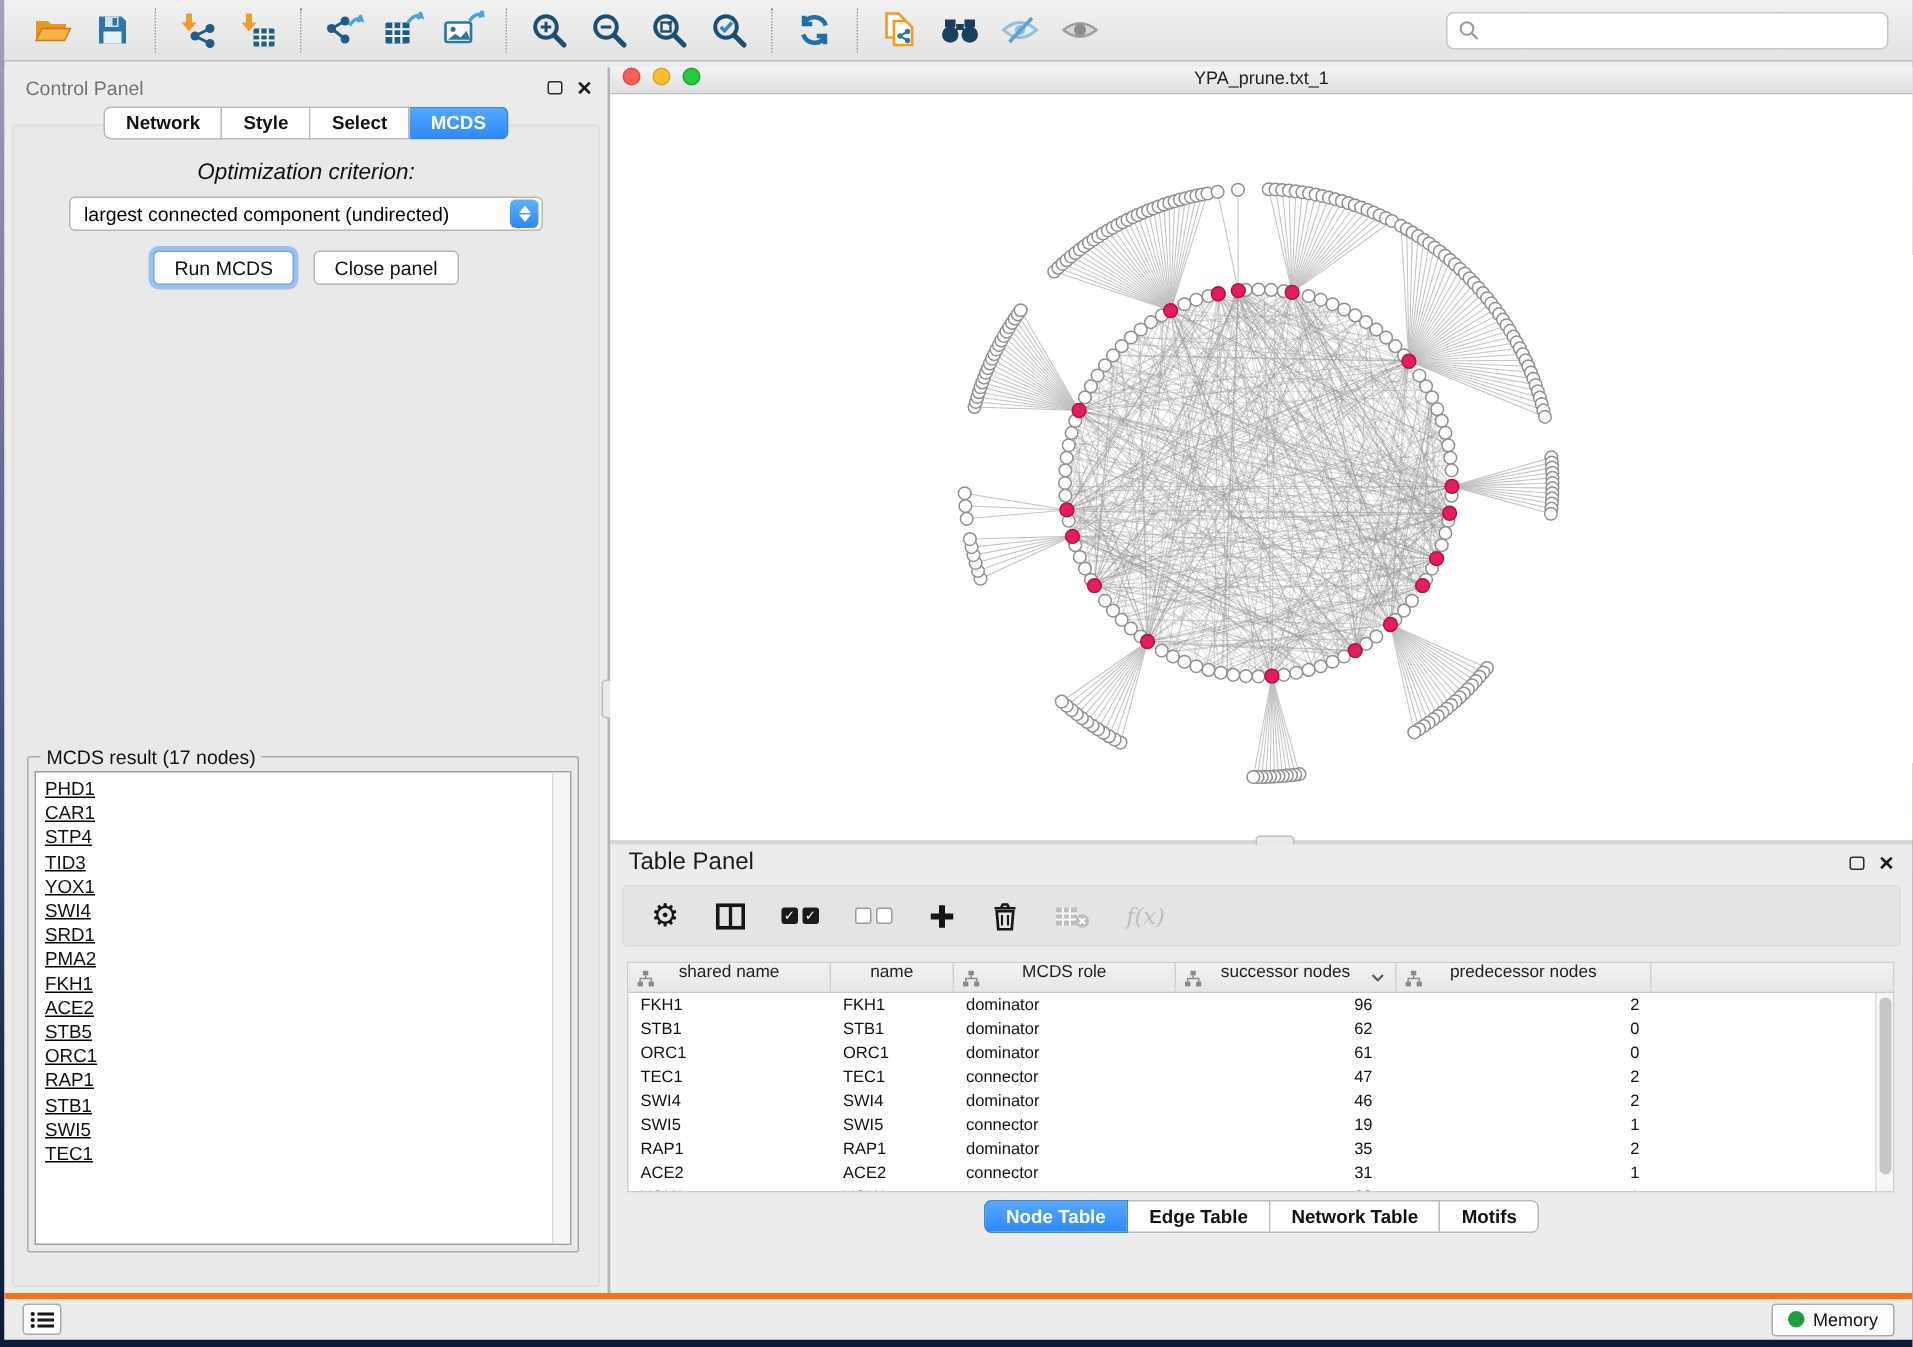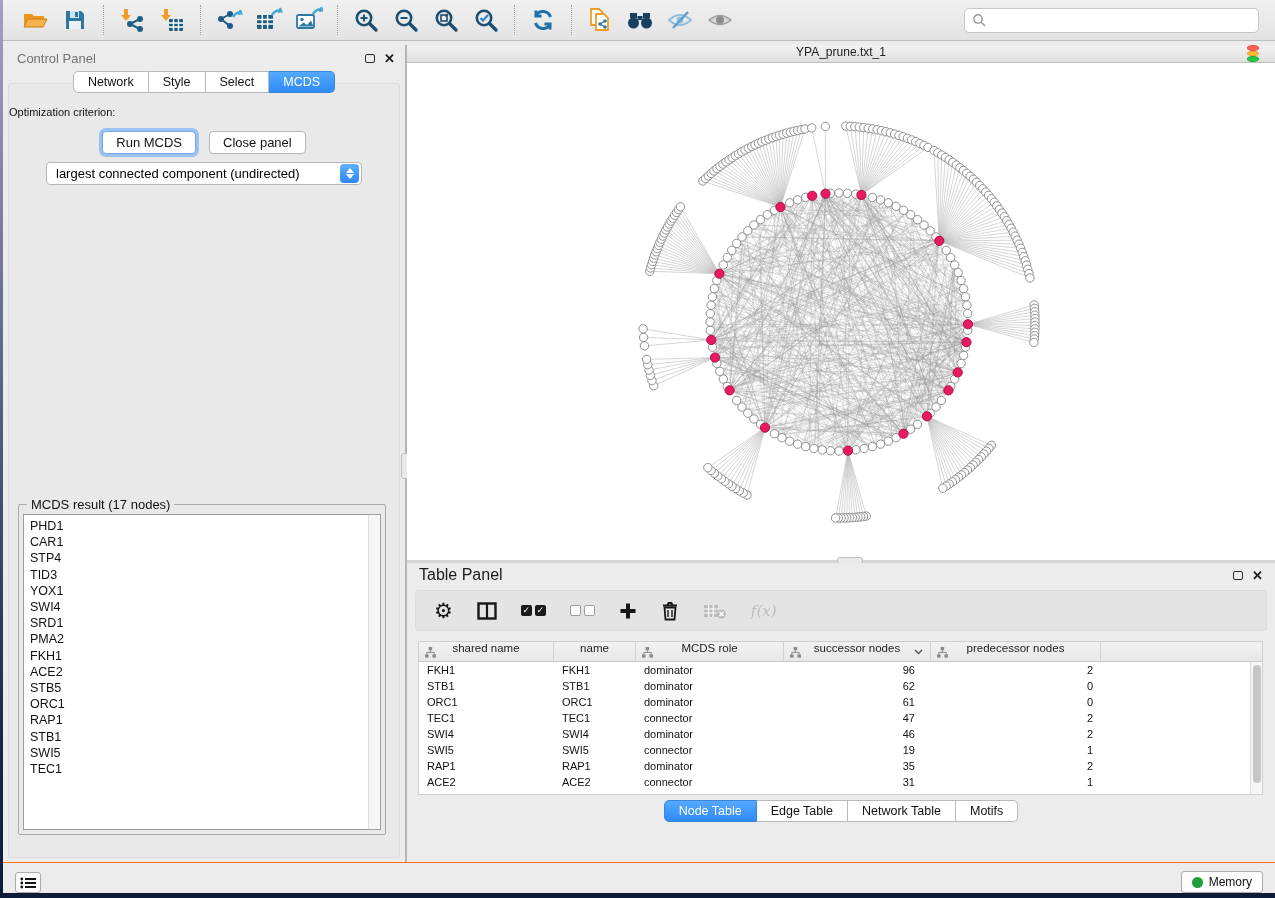--- a/index.html
+++ b/index.html
@@ -29,51 +29,51 @@
   #v-splitter .grab { position:absolute; left:-4px; top:408px; width:9px; height:26px;
      background:#e9e9e9; border:1px solid #bdbdbd; border-radius:3px; }
   #right-col { position:absolute; left:404px; top:3px; right:0; bottom:0; }
 
   
   #cp-header { height:26px; display:flex; align-items:center; padding:0 10px 0 14px; }
   #cp-title { font-size:13px; color:#737373; }
   .win-btns { margin-left:auto; display:flex; align-items:center; gap:9px; }
   .float-btn { width:10px; height:9px; border:1.6px solid #2b2b2b; border-radius:2px; }
   .close-btn { font-size:13px; font-weight:bold; color:#1c1c1c; line-height:1; }
-  .seg { display:flex; }
+  .seg { display:flex;font-weight:bold; }
   .seg .seg-btn { font-size:12.5px; padding:3px 14px; background:#fff; border:1px solid #b9b9b9; border-left:none; color:#111; }
   .seg .seg-btn:first-child { border-left:1px solid #b9b9b9; border-radius:5px 0 0 5px; }
   .seg .seg-btn:last-child { border-radius:0 5px 5px 0; }
   .seg .seg-btn.active { background:linear-gradient(#55a8fd,#2e8af8); color:#fff; border-color:#3a86dd; }
   #cp-tabs-row { display:flex; justify-content:center; position:relative; z-index:2; }
   #cp-content { position:absolute; left:5px; right:5px; top:38px; bottom:4px; background:#e9e9e9;
      border:1px solid #dcdcdc; border-radius:3px; }
-  #opt-label { font-size:11px; margin-top:22px; color:#111; }
+  #opt-label { text-align:center; font-size:15px; margin-top:22px; color:#111;font-style:italic; }
   #criterion-select { width:316px; height:23px; margin:8px auto 0; background:#fff; border:1px solid #b6b6b6;
      border-radius:4px; display:flex; align-items:center; position:relative; }
   #criterion-value { font-size:13px; padding-left:9px; flex:1; white-space:nowrap; }
   #criterion-stepper { width:19px; height:19px; margin-right:2px; border-radius:4px;
      background:linear-gradient(#5fb0fe,#2c87f7); display:flex; flex-direction:column; align-items:center; justify-content:center; gap:1px; }
   #criterion-stepper .tri-up { width:0; height:0; border-left:4px solid transparent; border-right:4px solid transparent; border-bottom:5px solid #fff; }
   #criterion-stepper .tri-down { width:0; height:0; border-left:4px solid transparent; border-right:4px solid transparent; border-top:5px solid #fff; }
   #cp-buttons { display:flex; justify-content:center; gap:13px; margin-top:13px; }
   .cp-btn { font-size:13px; background:#fff; border:1px solid #b6b6b6; border-radius:4px; padding:3px 13px; color:#111; }
   .cp-btn.focused { box-shadow:0 0 0 3px rgba(90,160,250,.55); border-color:#7aa8dd; }
   #mcds-fieldset { position:absolute; left:9px; right:13px; top:420px; bottom:22px;
      border:1px solid #aaa; border-radius:2px; }
   #mcds-legend { position:absolute; top:-8px; left:8px; background:#e9e9e9; padding:0 4px; font-size:13px; color:#111; }
   #mcds-list { position:absolute; left:4px; right:4px; top:9px; bottom:4px; background:#fff; border:1px solid #9e9e9e; overflow:hidden; }
-  #mcds-items { padding:3px 0 0 0; }
+  #mcds-items { padding:3px 0 0 0;text-decoration:underline; }
   .mcds-item { font-size:12.5px; line-height:16.2px; padding-left:6px; color:#111; }
   #mcds-scroll { position:absolute; right:0; top:0; bottom:0; width:12px; background:#f6f6f6; border-left:1px solid #ddd; }
 
   
   #net-window { position:absolute; left:0; right:0; top:0; height:515px; background:#fff; }
   #net-titlebar { height:18px; background:linear-gradient(#f3f3f3,#dfdfdf); border-bottom:1px solid #bfbfbf;
-     display:flex; align-items:flex-end; padding:0 8px; position:relative;flex-direction:column; }
+     display:flex; align-items:flex-start; padding:0 8px; position:relative; }
   .light { width:12px; height:12px; border-radius:50%; margin-right:8px; }
   .light.red { background:#ff5f57; border:1px solid #e34840; }
   .light.yellow { background:#febc2e; border:1px solid #dfa023; }
   .light.green { background:#28c840; border:1px solid #1ca52f; }
   #net-title { position:absolute; left:0; right:0; text-align:center; font-size:12px; color:#222; }
   #net-canvas { position:absolute; top:18px; left:0; right:0; bottom:0; background:#fff; }
 
   #h-splitter { position:absolute; left:0; right:0; top:515px; height:3px; background:#d6d6d6; }
   #h-splitter .grab { position:absolute; left:430px; top:-3px; width:26px; height:8px;
      background:#e9e9e9; border:1px solid #bdbdbd; border-radius:3px; }
@@ -101,22 +101,22 @@
   #tbody { position:absolute; left:0; right:12px; top:20px; bottom:0; overflow:hidden; }
   .tr { display:flex; height:16px; align-items:center; }
   .td { font-size:11px; color:#111; white-space:nowrap; overflow:hidden; }
   .td.num { text-align:right; }
   #tbl-scroll { position:absolute; right:0; top:20px; bottom:0; width:12px; background:#f6f6f6; border-left:1px solid #ddd; }
   #tbl-thumb { position:absolute; left:1.5px; right:1.5px; top:3px; height:118px; background:#c6c6c6; border-radius:5px; }
 
   #tp-tabs-row { position:absolute; left:0; right:0; bottom:40px; display:flex; justify-content:center; }
 
   
-  #status-bar { position:absolute; left:0; right:0; bottom:0; height:31px; background:#ececec; border-top:1px solid #f97316;
-     display:flex; align-items:flex-end; padding:0 12px; }
+  #status-bar { position:absolute; left:0; right:0; bottom:0; height:31px; background:#ececec; border-top:4px solid #f97316;
+     display:flex; align-items:center; padding:0 12px; }
   #list-btn { width:26px; height:21px; background:#fdfdfd; border:1px solid #ababab; border-radius:3px;
      display:flex; align-items:center; justify-content:center; }
   #memory-btn { margin-left:auto; height:22px; background:#fdfdfd; border:1px solid #ababab; border-radius:3px;
      display:flex; align-items:center; gap:6px; padding:0 10px; font-size:12px; color:#111; }
   #memory-dot { width:11px; height:11px; border-radius:50%; background:#1f9e3d; }
 </style>
 </head>
 <body>
 
 <div id="app">
@@ -285,30 +285,30 @@
       <div id="cp-tabs-row">
         <div class="seg" id="cp-tabs">
             <div class="seg-btn">Network</div>
             <div class="seg-btn">Style</div>
             <div class="seg-btn">Select</div>
             <div class="seg-btn active">MCDS</div>
           </div>
       </div>
       <div id="cp-content">
         <div id="opt-label">Optimization criterion:</div>
-        <div id="cp-buttons">
-          <button class="cp-btn focused">Run MCDS</button>
-          <button class="cp-btn">Close panel</button>
-        </div>
         <div id="criterion-select">
           <span id="criterion-value">largest connected component (undirected)</span>
           <span id="criterion-stepper">
             <span class="tri-up"></span>
               <span class="tri-down"></span>
           </span>
+        </div>
+        <div id="cp-buttons">
+          <button class="cp-btn focused">Run MCDS</button>
+          <button class="cp-btn">Close panel</button>
         </div>
         <div id="mcds-fieldset">
           <span id="mcds-legend">MCDS result (17 nodes)</span>
           <div id="mcds-list">
             <div id="mcds-items">
                 <div class="mcds-item">PHD1</div>
                 <div class="mcds-item">CAR1</div>
                 <div class="mcds-item">STP4</div>
                 <div class="mcds-item">TID3</div>
                 <div class="mcds-item">YOX1</div>

